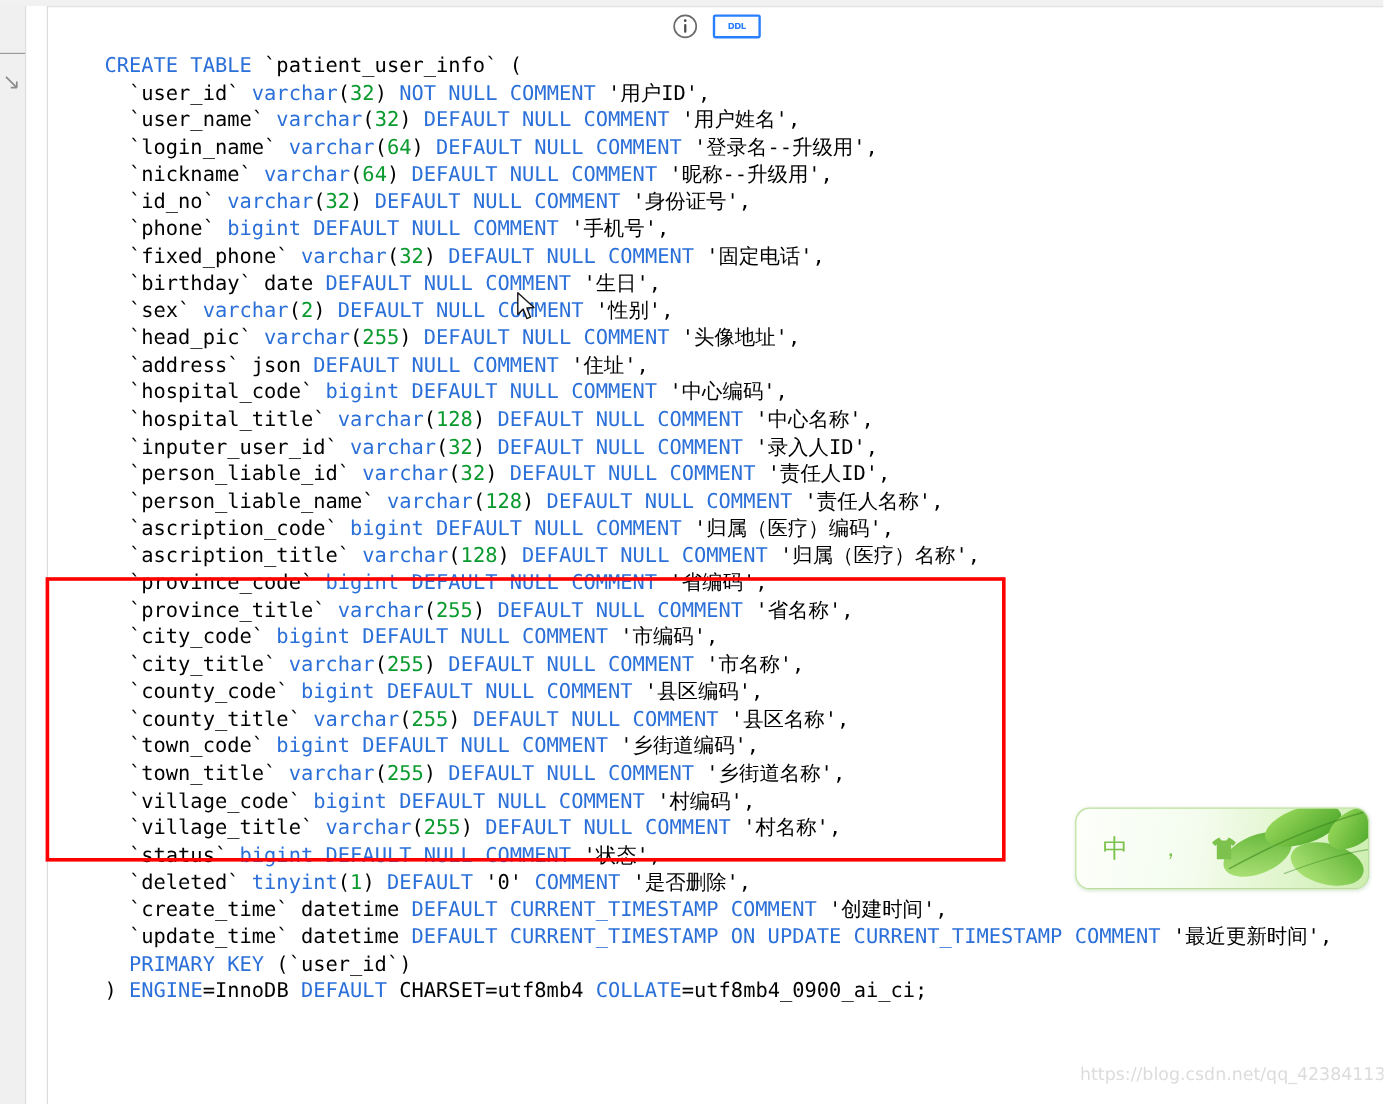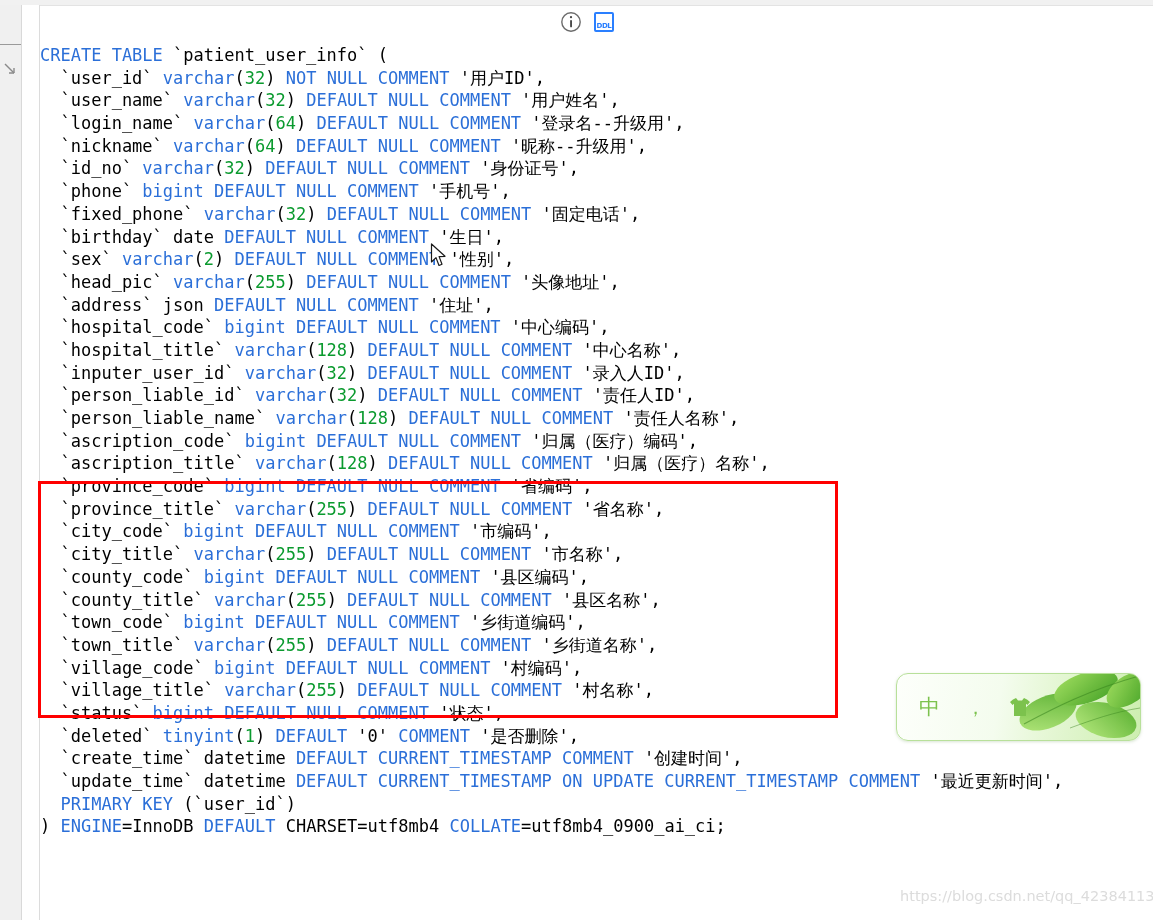--- a/index.html
+++ b/index.html
@@ -70,26 +70,26 @@
     position: absolute;
     left: 560px; top: 8px;
     height: 28px;
     display: flex;
     align-items: center;
     gap: 12px;
   }
   .tb-icon { cursor: pointer; display: block; }
   #info-icon svg { display: block; }
   #ddl-icon {
-    width: 20px; height: 20px;
+    width: 40px; height: 20px;
     border: 2px solid #2a7fff;
     border-radius: 2px;
     background: #ffffff;
     display: flex;
-    align-items: flex-end;
+    align-items: center;
     justify-content: center;
     box-sizing: border-box;
   }
   #ddl-icon span {
     font-family: "DejaVu Sans", sans-serif;
     font-size: 7px;
     font-weight: bold;
     letter-spacing: -0.4px;
     color: #2a7fff;
     line-height: 1;
@@ -100,21 +100,21 @@
     position: absolute;
     left: 40px; top: 44px;
     width: 1110px;
     font-family: "DejaVu Sans Mono", "Liberation Mono", monospace;
     font-size: 17px;
     line-height: 22.7px;
     white-space: pre;
     color: #000000;
     letter-spacing: 0px;
   }
-  #code-area .ln { display: block; height: 22.7px; }
+  #code-area .ln { display: block; height: 22.7px; margin-left: 47px; }
   .kw   { color: #2b6fd8; }       
   .num  { color: #0a9a2e; }       
   .str  { color: #000000; }       
   .plain{ color: #000000; }       
 
   
   #red-box {
     position: absolute;
     left: 38px; top: 481px;
     width: 800px; height: 237px;

